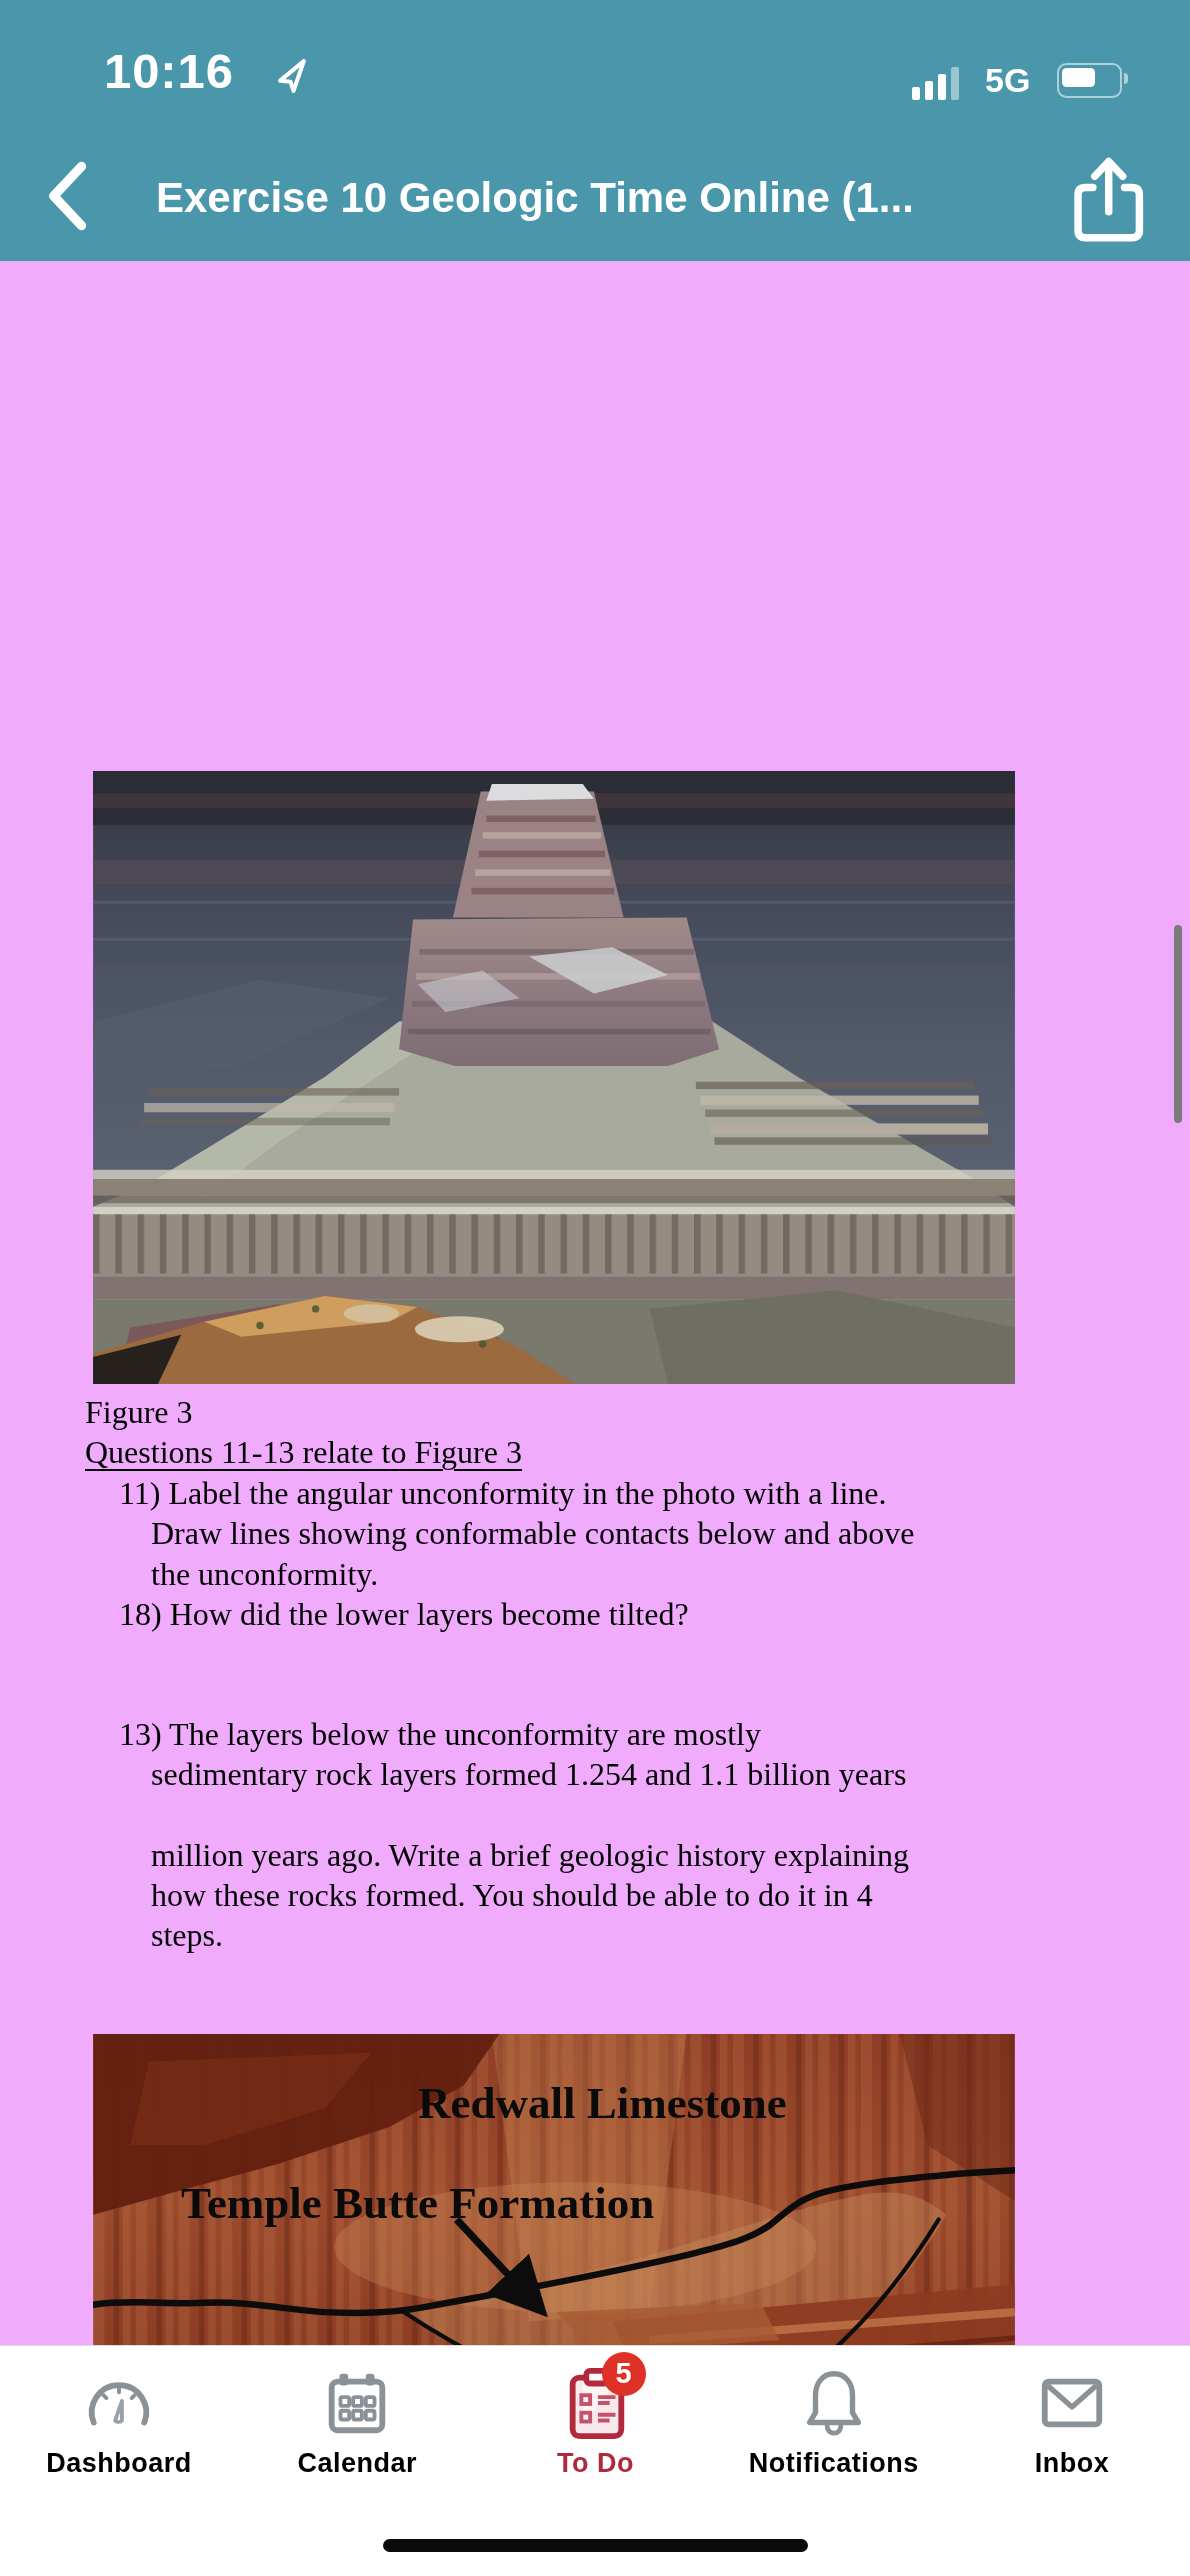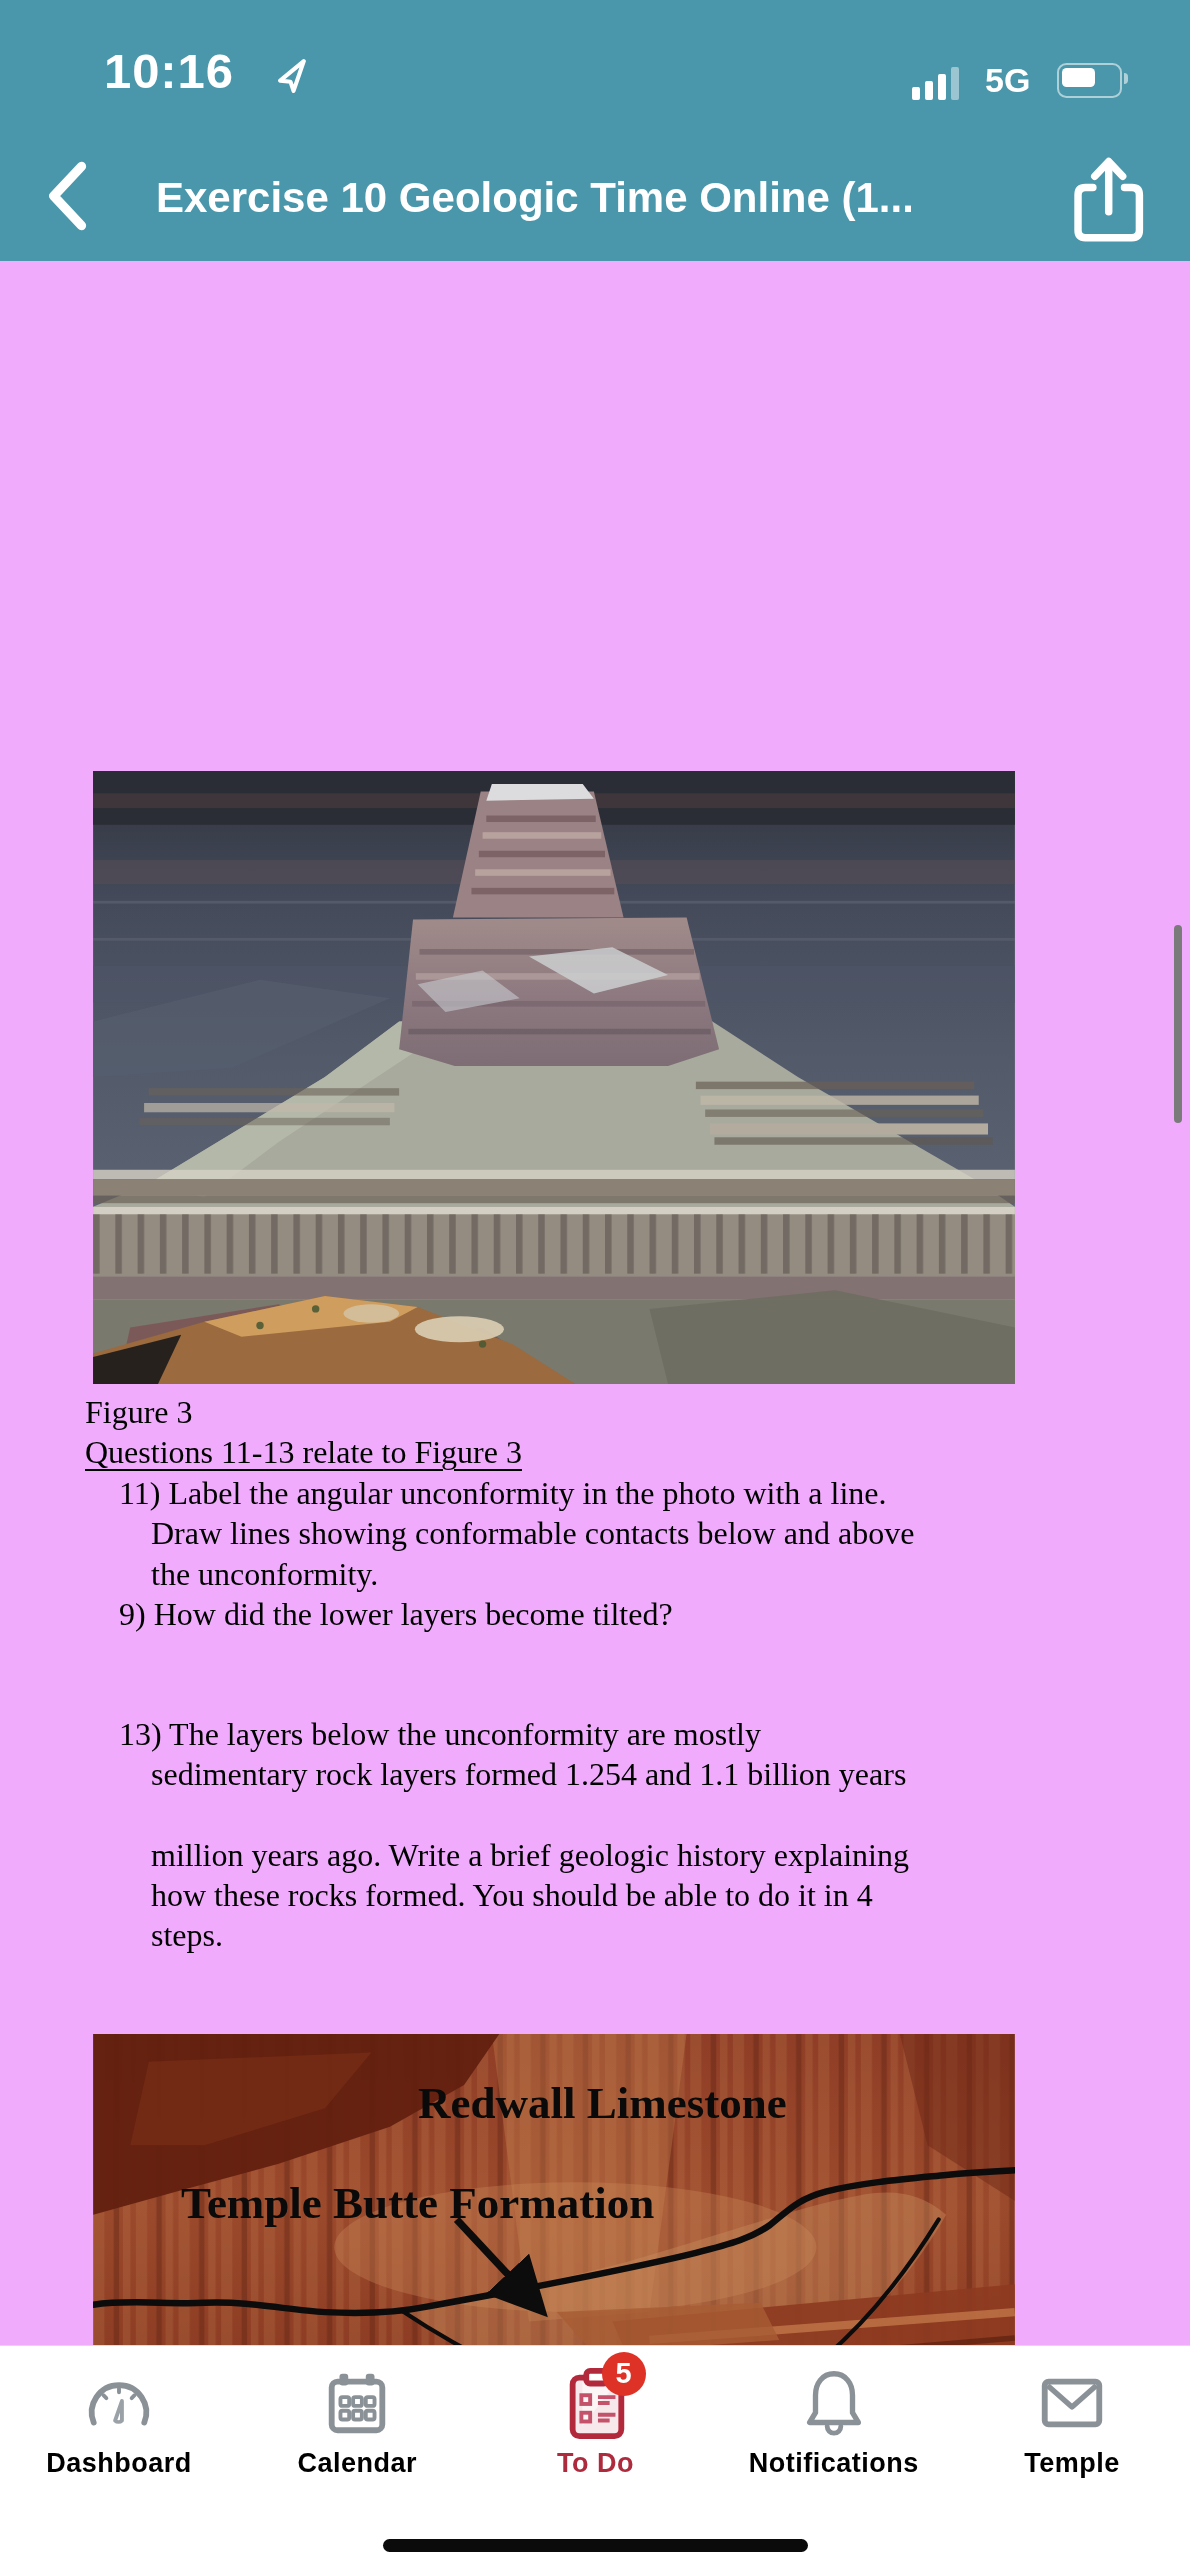--- a/index.html
+++ b/index.html
@@ -165,21 +165,21 @@
       <circle cx="240" cy="580" r="4" fill="#4c5a33" opacity=".9"></circle>
       <circle cx="420" cy="618" r="4" fill="#4c5a33" opacity=".9"></circle>
     </svg>
   </div>
 
   <div class="doc-line" style="left:85px;top:1131px;">Figure 3</div>
   <div class="doc-line underline" style="left:85px;top:1171px;">Questions 11-13 relate to Figure 3</div>
   <div class="doc-line" style="left:119px;top:1212px;">11) Label the angular unconformity in the photo with a line.</div>
   <div class="doc-line" style="left:151px;top:1252px;">Draw lines showing conformable contacts below and above</div>
   <div class="doc-line" style="left:151px;top:1293px;">the unconformity.</div>
-  <div class="doc-line" style="left:119px;top:1333px;">9) How did the lower layers become tilted?</div>
+  <div class="doc-line" style="left:119px;top:1333px;">18) How did the lower layers become tilted?</div>
   <div class="doc-line" style="left:119px;top:1453px;">13) The layers below the unconformity are mostly</div>
   <div class="doc-line" style="left:151px;top:1493px;">sedimentary rock layers formed 1.254 and 1.1 billion years</div>
   <div class="doc-line" style="left:151px;top:1574px;">million years ago. Write a brief geologic history explaining</div>
   <div class="doc-line" style="left:151px;top:1614px;">how these rocks formed. You should be able to do it in 4</div>
   <div class="doc-line" style="left:151px;top:1654px;">steps.</div>
 
   <div class="photo photo2">
     <svg width="922" height="572" viewBox="0 0 994 617">
       <defs>
         <linearGradient id="p2bg" x1="0" y1="0" x2="0" y2="1">
@@ -315,18 +315,18 @@
     <div class="label">Notifications</div>
   </div>
 
   <div class="tab">
     <div class="icon-wrap">
       <svg width="74" height="74" viewBox="0 0 76 76">
         <rect x="10" y="16" width="56" height="44" rx="4" fill="none" stroke="#8A9197" stroke-width="6"></rect>
         <path d="M13,20 L38,42 L63,20" fill="none" stroke="#8A9197" stroke-width="5.5" stroke-linejoin="round"></path>
       </svg>
     </div>
-    <div class="label">Temple</div>
+    <div class="label">Inbox</div>
   </div>
 </div>
 
 <div class="home-bar"></div>
 
 
 </body></html>

